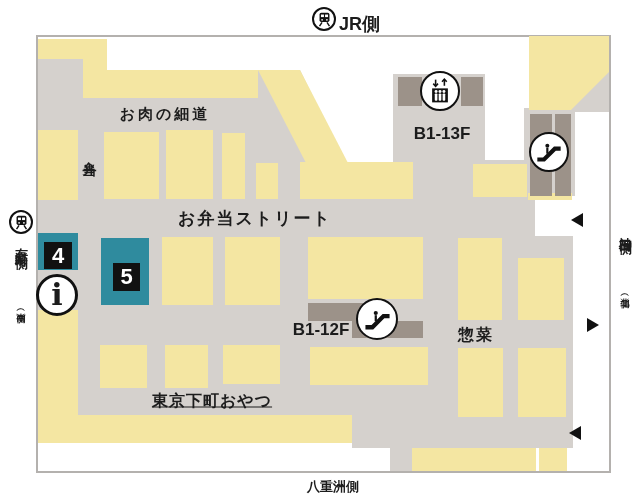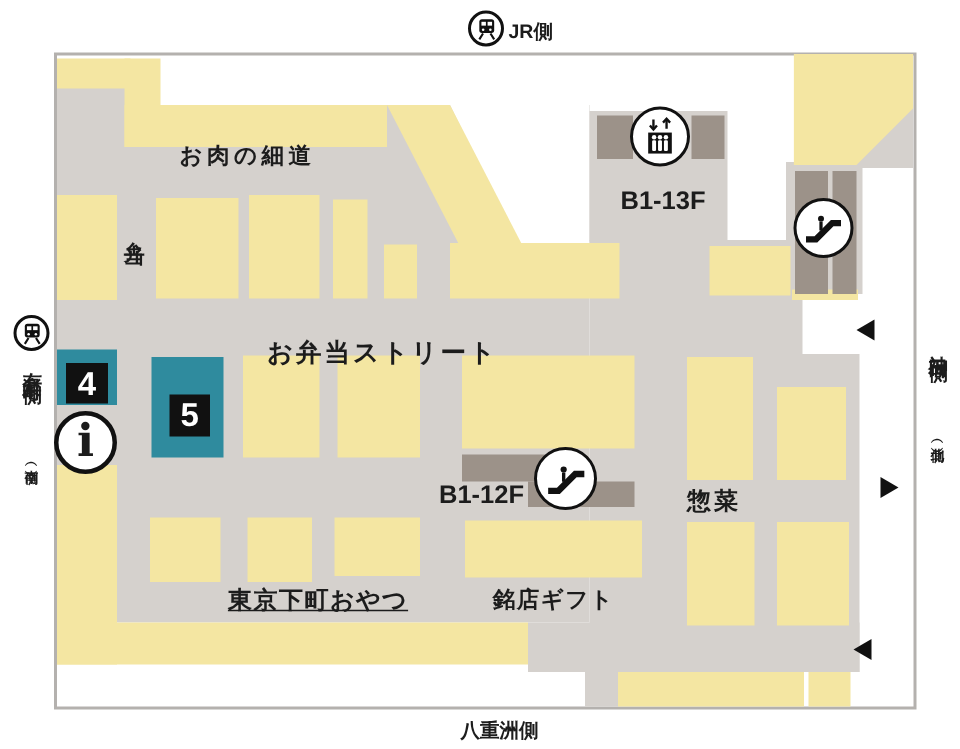--- a/index.html
+++ b/index.html
@@ -143,30 +143,29 @@
   </div>
 
   <div class="circle" style="left:36px;top:274px;width:42px;height:42px;border-width:3px;">
     <span class="info-i">i</span>
   </div>
 
   <div class="abs tri-left" style="left:571px;top:213px;"></div>
   <div class="abs tri-right" style="left:587px;top:318px;"></div>
   <div class="abs tri-left" style="left:569px;top:426px;"></div>
 
-  <div class="lbl lbl-center" style="left:165px;top:104px;font-size:15px;letter-spacing:3px;text-align:center;">お肉の細道</div>
+  <div class="lbl lbl-center" style="left:165px;top:114px;font-size:15px;letter-spacing:3px;text-align:center;">お肉の細道</div>
   <div class="lbl vtext" style="left:81px;top:150px;font-size:14px;letter-spacing:2px;">弁当</div>
-  <div class="lbl lbl-center" style="left:255px;top:218px;font-size:17px;letter-spacing:2px;margin-top:17px;">お弁当ストリート</div>
+  <div class="lbl lbl-center" style="left:255px;top:218px;font-size:17px;letter-spacing:2px;">お弁当ストリート</div>
   <div class="lbl lbl-center" style="left:321px;top:330px;font-size:17px;">B1-12F</div>
   <div class="lbl lbl-center" style="left:476px;top:335px;font-size:16px;letter-spacing:2px;">惣菜</div>
   <div class="lbl lbl-center" style="left:212px;top:401px;font-size:16px;letter-spacing:1px;text-decoration:underline;">東京下町おやつ</div>
-  <div class="lbl lbl-center" style="left:369px;top:400px;font-size:15px;letter-spacing:1px;">銘店ギフト</div>
 
   <div class="lbl lbl-center" style="left:442px;top:134px;font-size:17px;text-align:right;">B1-13F</div>
 
-  <div class="lbl" style="left:339px;top:12px;font-size:13px;text-align:right;">JR側</div>
+  <div class="lbl" style="left:339px;top:12px;font-size:18px;text-align:right;">JR側</div>
   <div class="lbl vtext" style="left:12px;top:238px;font-size:13px;">有楽町側</div>
   <div class="lbl vtext" style="left:14px;top:305px;font-size:9px;letter-spacing:1px;">（南側）</div>
   <div class="lbl vtext" style="left:616px;top:226px;font-size:13px;">神田側</div>
   <div class="lbl vtext" style="left:618px;top:290px;font-size:9px;letter-spacing:1px;">（北側）</div>
   <div class="lbl lbl-center" style="left:333px;top:487px;font-size:13px;">八重洲側</div>
 
 </div>
 
 </body></html>

